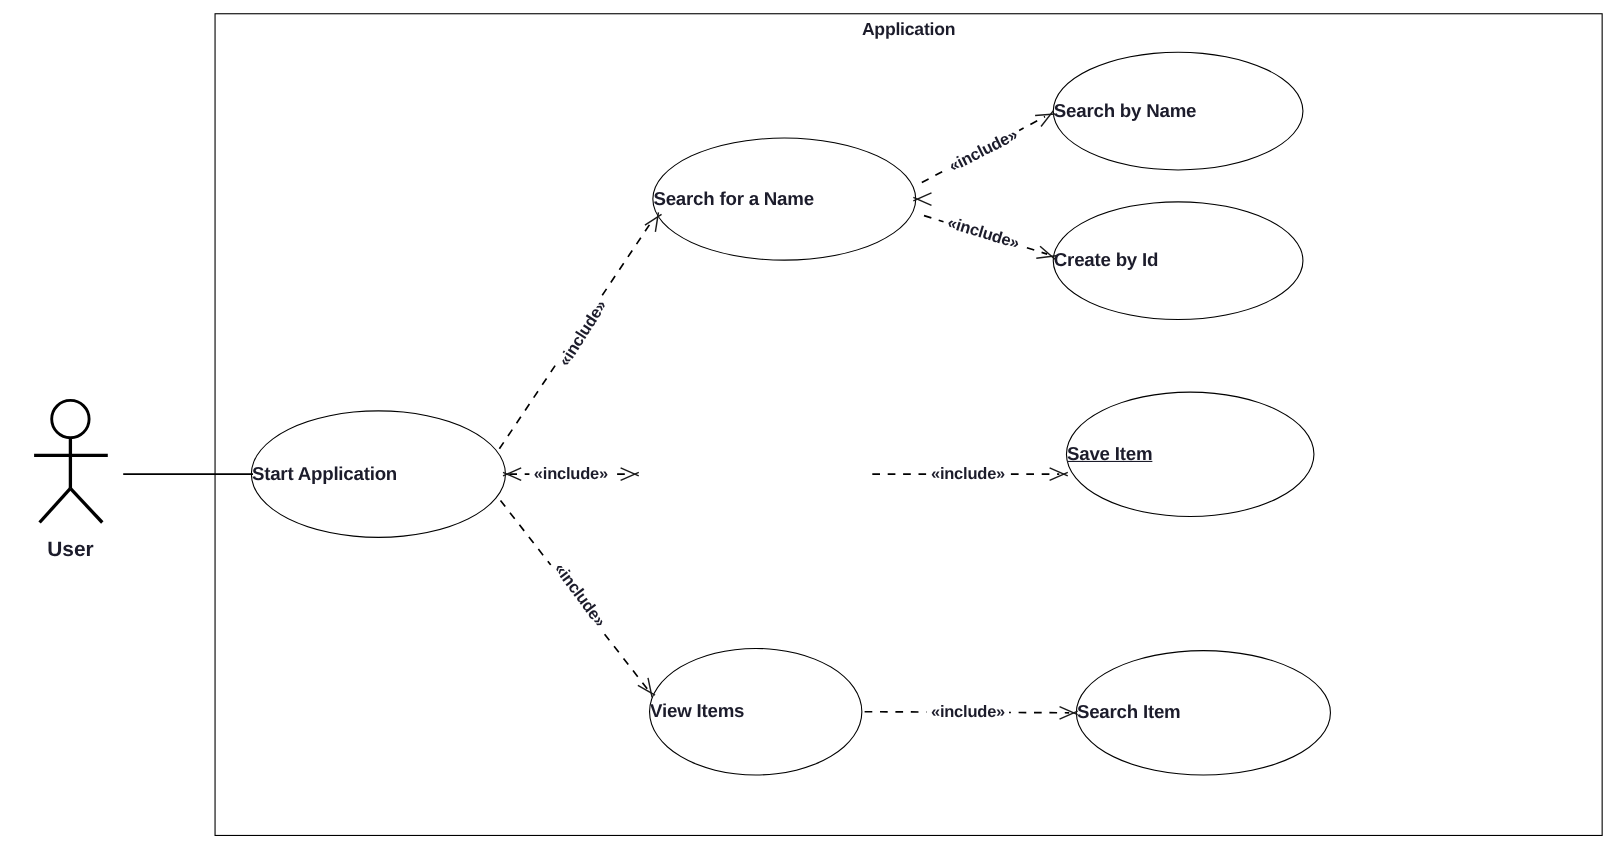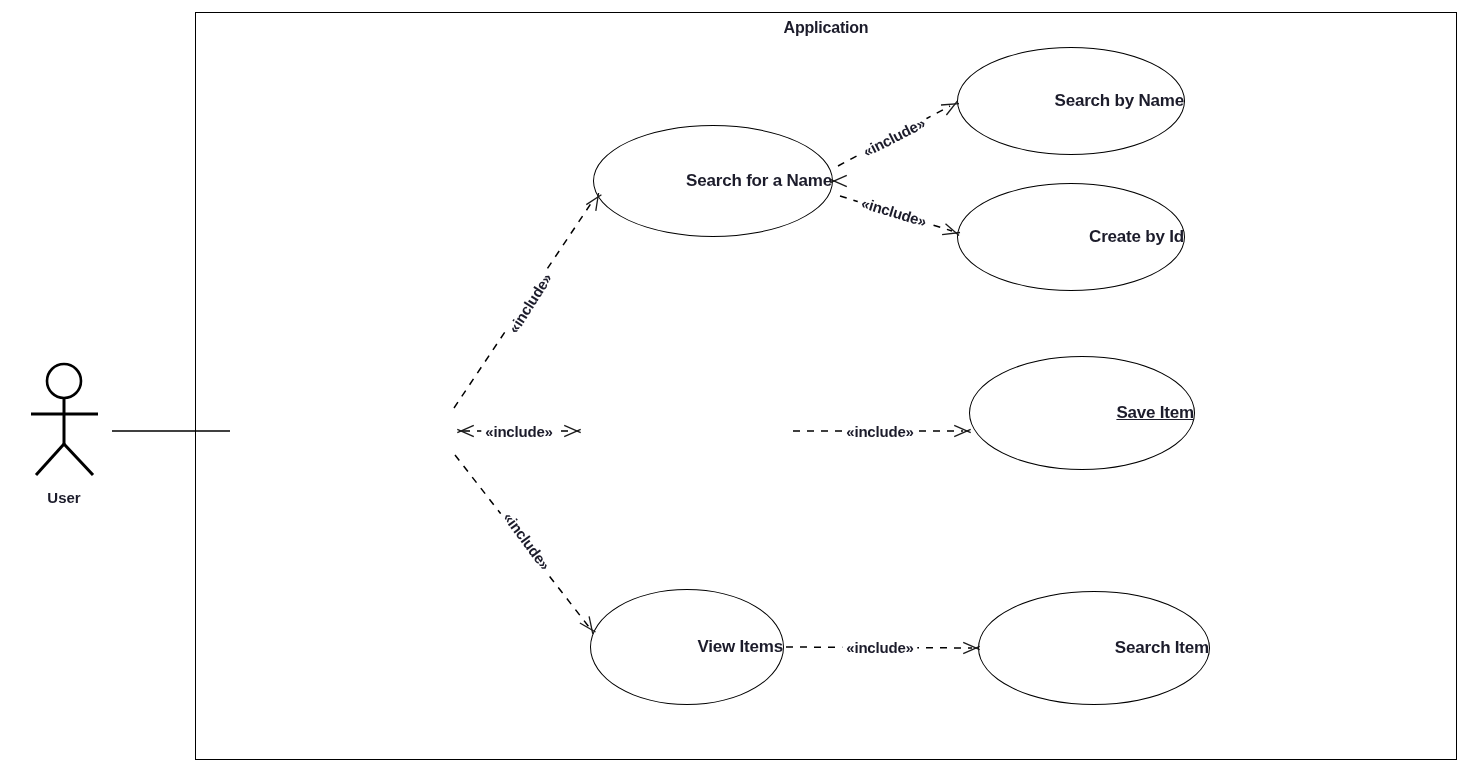--- a/index.html
+++ b/index.html
@@ -32,21 +32,21 @@
     letter-spacing: -0.2px;
     z-index: 7;
   }
   .usecase {
     position: absolute;
     border: 1.6px solid #000000;
     border-radius: 50%;
     background: #ffffff;
     display: flex;
     align-items: center;
-    justify-content: flex-end;
+    justify-content: flex-start;
     z-index: 2;
   }
   .usecase span {
     font-size: 17px;
     font-weight: 700;
     letter-spacing: -0.2px;
     white-space: nowrap;
   }
   svg.wires {
     position: absolute;
@@ -64,21 +64,21 @@
     padding: 0 4px;
     white-space: nowrap;
     transform: translate(-50%, -50%);
   }
   .edge-label.rot { transform-origin: center; }
   .actor-label {
     position: absolute;
     left: 24px; top: 489px;
     width: 80px;
     text-align: center;
-    font-size: 15px;
+    font-size: 19px;
     font-weight: 700;
     z-index: 6;
   }
 </style>
 </head>
 <body>
 
 <div class="canvas">
 
   <div class="system-boundary"></div>
@@ -156,20 +156,23 @@
 
     <g stroke="#000000" fill="none">
       <line x1="786" y1="647" x2="972" y2="648" stroke-width="1.5" stroke-dasharray="7 7"></line>
       <g stroke="#1a1a1a" stroke-width="1.3">
         <line x1="963.2" y1="653.7" x2="979.7" y2="646.4"></line>
         <line x1="963.2" y1="642.3" x2="979.7" y2="649.6"></line>
       </g>
     </g>
   </svg>
 
+  <div class="usecase" style="left:228px; top:373px; width:232px; height:116px;">
+    <span>Start Application</span>
+  </div>
 
   <div class="usecase" style="left:593px; top:125px; width:240px; height:112px;">
     <span>Search for a Name</span>
   </div>
 
   <div class="usecase" style="left:957px; top:47px; width:228px; height:108px;">
     <span>Search by Name</span>
   </div>
 
   <div class="usecase" style="left:957px; top:183px; width:228px; height:108px;">

